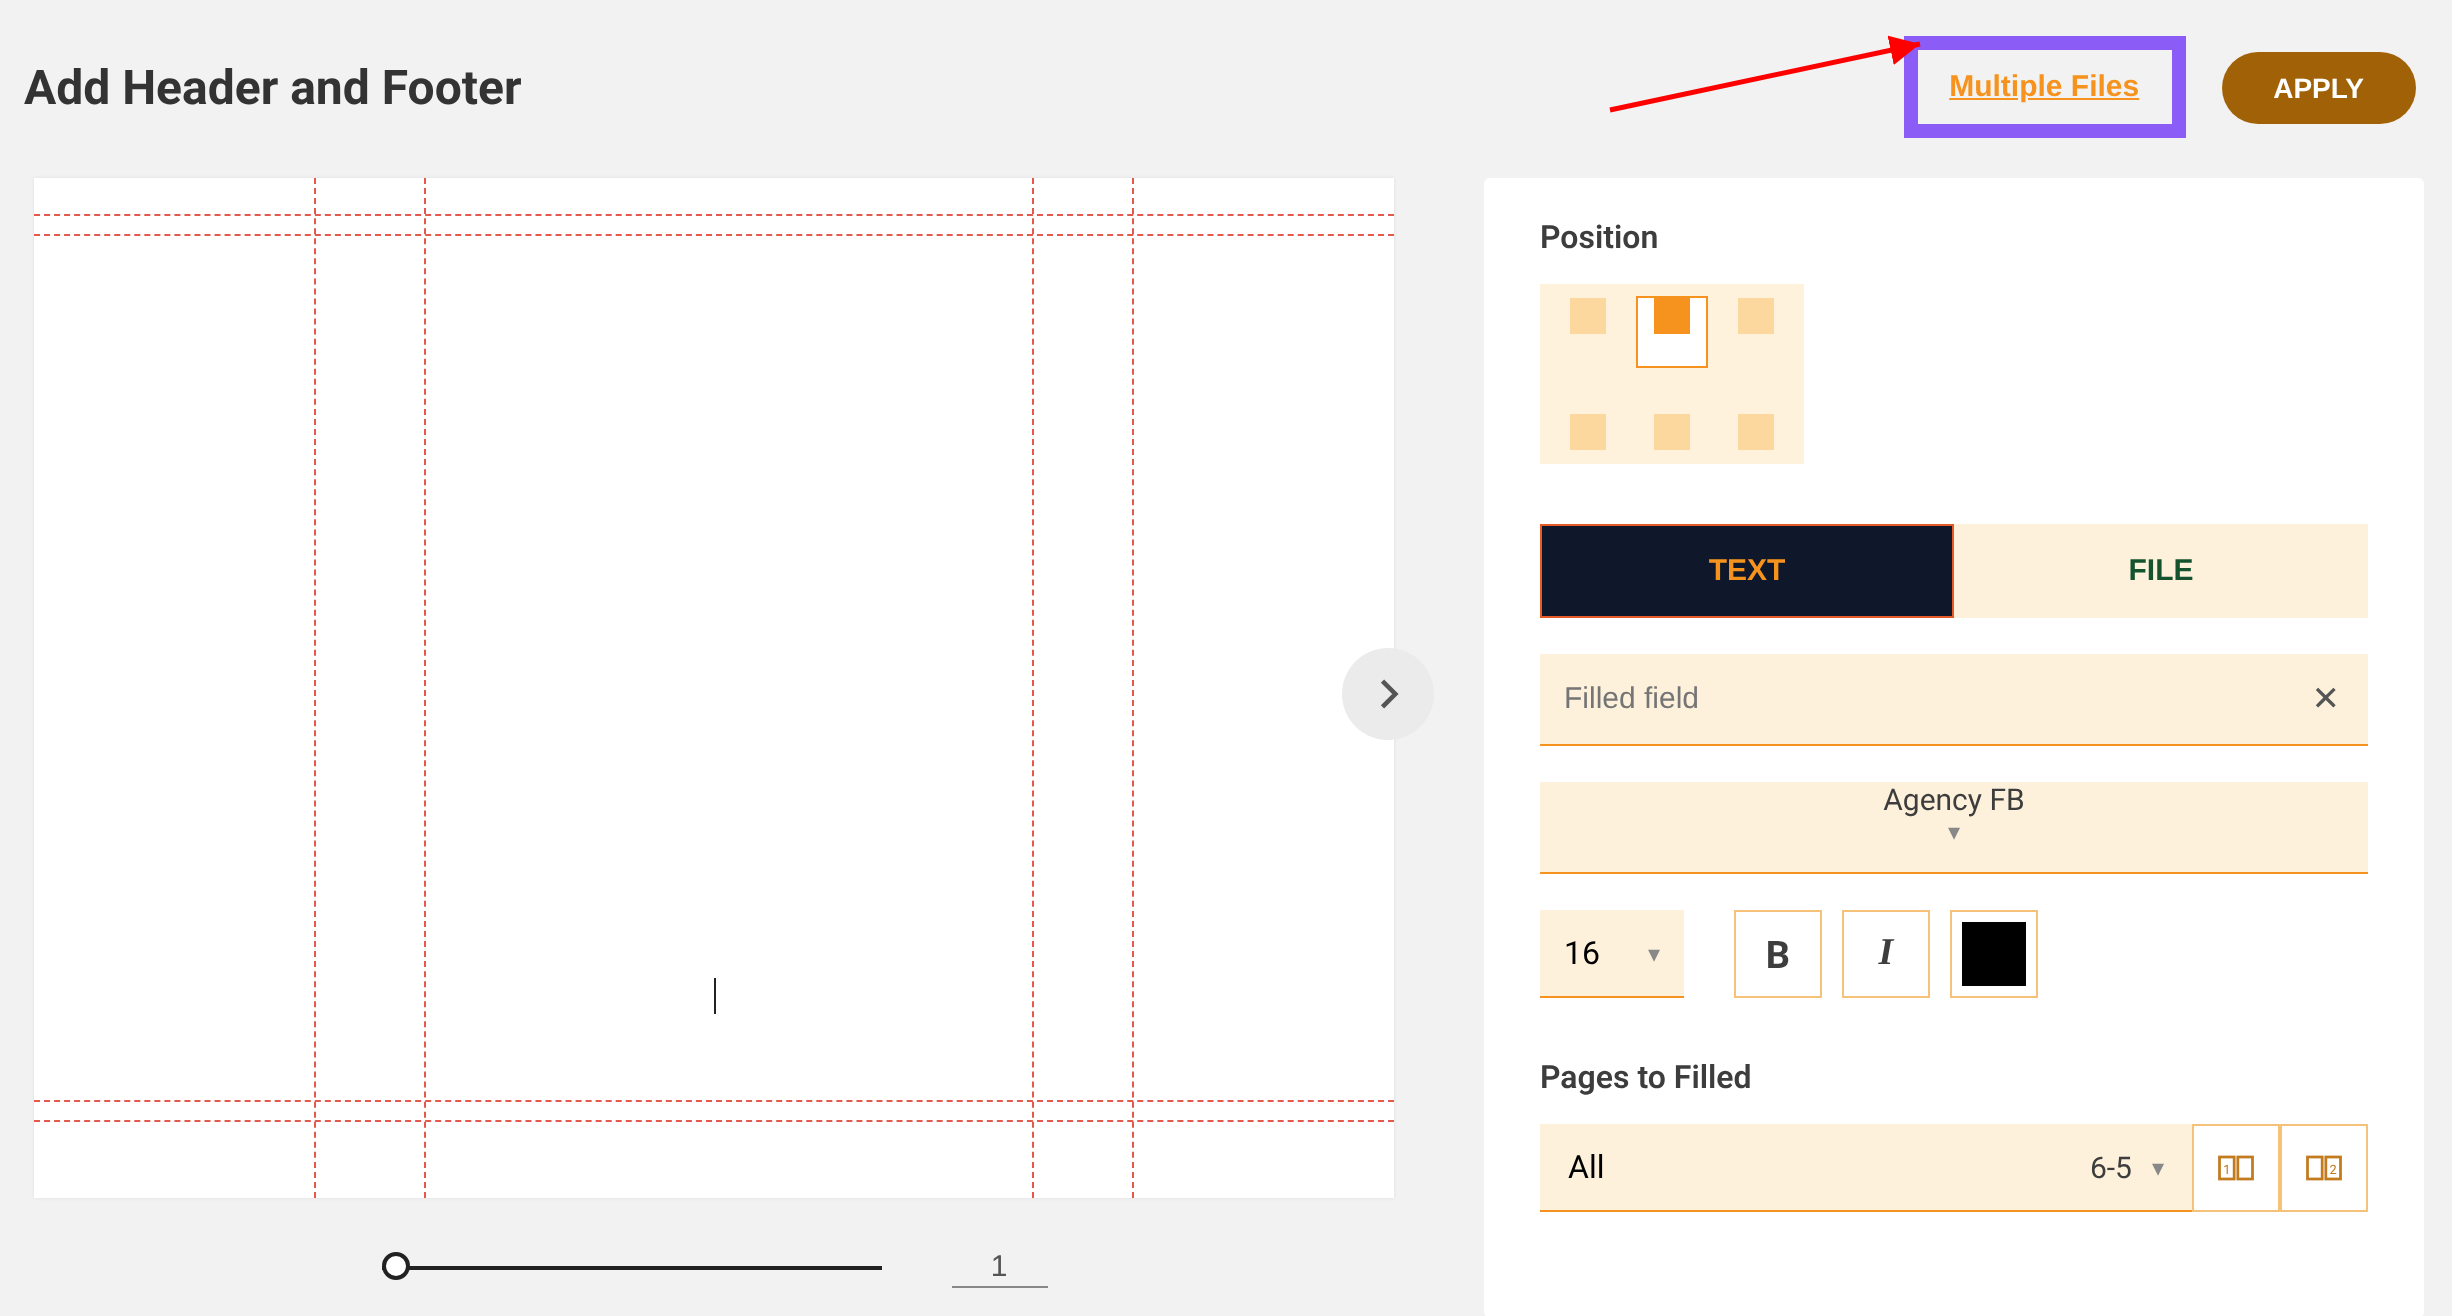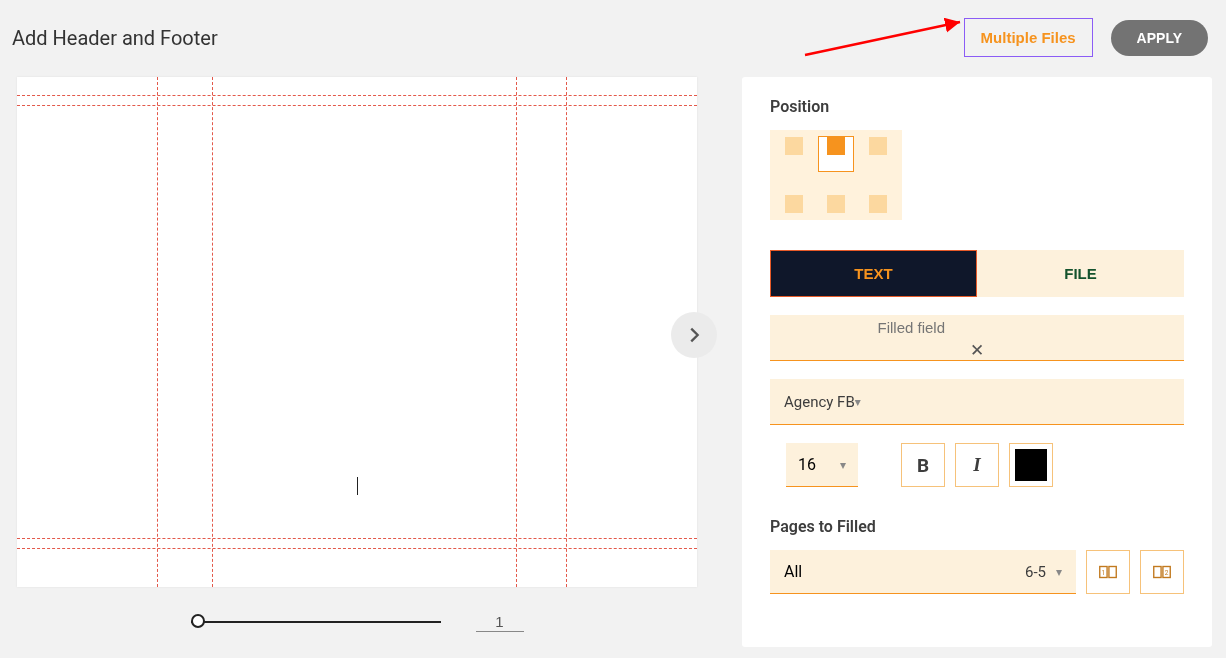--- a/index.html
+++ b/index.html
@@ -13,36 +13,37 @@
     overflow: hidden;
     position: relative;
   }
   .topbar {
     display: flex;
     align-items: center;
     justify-content: space-between;
     padding: 18px 18px 0 12px;
   }
   .title {
-    font-size: 20px;
+    font-size: 24px;
     color: #333;
-    font-weight: 400;
+    font-weight: 700;
   }
   .top-actions { display:flex; align-items:center; gap:18px; }
   .multi-btn {
-    border: 1px solid #8b5cf6;
+    border: 7px solid #8b5cf6;
     padding: 10px 16px;
     color: #f6931e;
     font-weight: 700;
     font-size: 15px;
     background: #f2f2f2;
     cursor:pointer;
+    text-decoration:underline;
   }
   .apply-btn {
-    background: #737373;
+    background: #a16207;
     color: #fff;
     font-weight:700;
     font-size:14px;
     padding: 10px 26px;
     border-radius: 20px;
     border:none;
     cursor:pointer;
   }
   .annotation-arrow {
     position: absolute;
@@ -130,49 +131,49 @@
   .pos-cell.selected { border:1px solid #f6931e; background:#fff; }
   .pos-cell.selected .dot { background:#f6931e; }
   .seg { display:flex; }
   .seg button {
     flex:1; padding:14px 0; font-size:15px; font-weight:700; border:none; cursor:pointer;
   }
   .seg .active { background:#0f172a; color:#f6931e; border:1px solid #e65a28; }
   .seg .inactive { background:#fdf1dc; color:#14532d; border:1px solid #fdf1dc; }
   .txt-field {
     display:flex; align-items:center; background:#fdf1dc;
-    border-bottom:1px solid #f6931e; padding:0 10px; height:46px; margin-top:18px;flex-direction:column;
+    border-bottom:1px solid #f6931e; padding:0 10px; height:46px; margin-top:18px;
   }
   .txt-field input {
     flex:1; border:none; background:transparent; font-size:15px; color:#9a9a9a; outline:none;
   }
   .txt-field .clear { color:#555; font-size:17px; cursor:pointer; padding:0 4px; }
   .select-row {
     background:#fdf1dc; border-bottom:1px solid #f6931e;
     display:flex; align-items:center; 
-    height:46px; padding:0 14px; margin-top:18px; cursor:pointer;
+    height:46px; padding:0 14px; margin-top:18px; cursor:pointer;flex-direction:column;
   }
   .select-row span:first-child { color:#3d3d3d; font-size:15px; }
   .chev { color:#888; font-size:12px; }
-  .fmt-row { display:flex; gap:18px; margin-top:18px; align-items:center;margin-left:16px; }
+  .fmt-row { display:flex; gap:0; margin-top:18px; align-items:center; }
   .size-sel {
     background:#fdf1dc; border-bottom:1px solid #f6931e;
     display:flex; align-items:center; justify-content:space-between;
     width:72px; height:44px; padding:0 12px; cursor:pointer;
   }
   .fmt-group { display:flex; gap:10px; margin-left:25px; }
   .fmt-btn {
     width:44px; height:44px; border:1px solid #f6c27a; background:#fff;
     display:flex; align-items:center; justify-content:center; font-size:19px; font-weight:700;
     color:#3d3d3d; cursor:pointer;
   }
   .fmt-btn.ital { font-style:italic; font-family: Georgia, serif; }
   .color-sw { width:44px; height:44px; border:1px solid #f6c27a; padding:5px; cursor:pointer; }
   .color-sw div { width:100%; height:100%; background:#000; }
-  .apply-row { display:flex; gap:10px; align-items:stretch; }
+  .apply-row { display:flex; align-items:stretch; }
   .apply-sel {
     flex:1; background:#fdf1dc; border-bottom:1px solid #f6931e;
     display:flex; align-items:center; justify-content:space-between;
     height:44px; padding:0 14px; cursor:pointer;
   }
   .apply-sel .right { display:flex; align-items:center; gap:10px; color:#3d3d3d; font-size:15px; }
   .page-opt {
     width:44px; height:44px; border:1px solid #f6c27a; background:#fff;
     display:flex; align-items:center; justify-content:center; cursor:pointer;
   }

